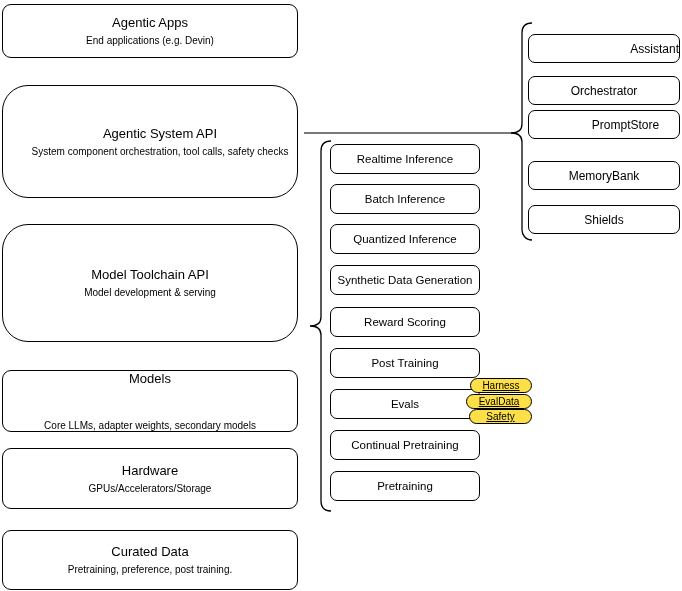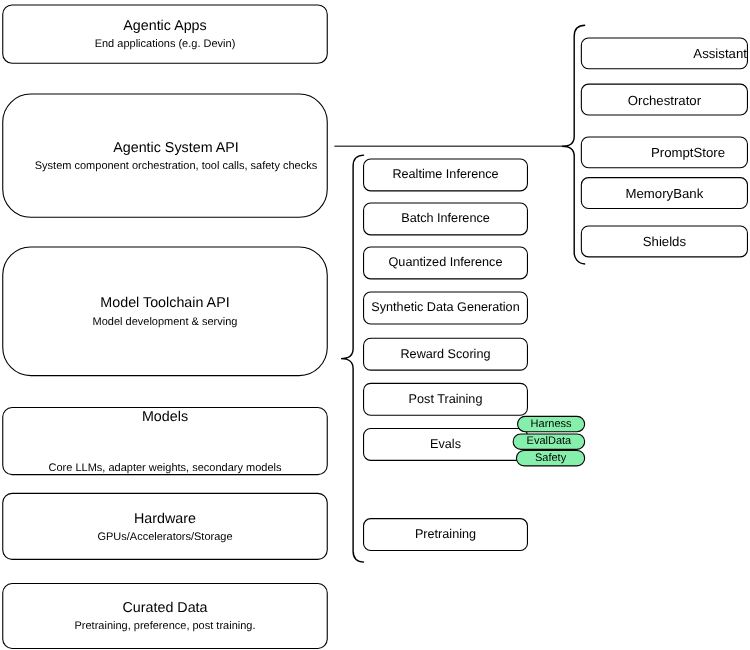--- a/index.html
+++ b/index.html
@@ -39,30 +39,31 @@
     border-radius: 7px;
     font-size: 11.5px;
   }
   .rbox {
     left: 528px; width: 152px; height: 29px;
     border-radius: 7px;
     font-size: 12px;
   }
   .pill {
     position: absolute;
-    background: #86efac;
+    background: #fde047;
     border: 1.3px solid #000000;
     border-radius: 8px;
     box-sizing: border-box;
     height: 15px;
     display: flex;
     align-items: center;
     justify-content: center;
     font-size: 10px;
     z-index: 2;
+    text-decoration: underline;
   }
 </style>
 </head>
 <body>
 
 <div class="canvas">
 
   <svg class="svg-layer" width="682" height="591" viewBox="0 0 682 591">
     <path d="M304,133 L515,133" stroke="#4d4d4d" stroke-width="1.4" fill="none"></path>
     <path d="M331,141 C324,141 321,144 321,151 L321,317 C321,322 319,326 310,326 C319,326 321,330 321,335 L321,501 C321,508 324,511 331,511" stroke="#000000" stroke-width="1.3" fill="none"></path>
@@ -108,41 +109,44 @@
   </div>
   <div class="box mbox" style="top:307px;">
     <span>Reward Scoring</span>
   </div>
   <div class="box mbox" style="top:348px;">
     <span>Post Training</span>
   </div>
   <div class="box mbox" style="top:389px;">
     <span>Evals</span>
   </div>
+  <div class="box mbox" style="top:430px;">
+    <span>Continual Pretraining</span>
+  </div>
   <div class="box mbox" style="top:471px;">
     <span>Pretraining</span>
   </div>
 
   <div class="pill" style="left:470px;top:378px;width:62px;">
     <span>Harness</span>
   </div>
   <div class="pill" style="left:466px;top:394px;width:66px;">
     <span>EvalData</span>
   </div>
   <div class="pill" style="left:469px;top:409px;width:63px;">
     <span>Safety</span>
   </div>
 
   <div class="box rbox" style="top:34px;align-items:flex-end;">
     <span>Assistant</span>
   </div>
   <div class="box rbox" style="top:76px;">
     <span>Orchestrator</span>
   </div>
-  <div class="box rbox" style="top:124px;padding-left:43px;">
+  <div class="box rbox" style="top:110px;padding-left:43px;">
     <span>PromptStore</span>
   </div>
   <div class="box rbox" style="top:161px;">
     <span>MemoryBank</span>
   </div>
   <div class="box rbox" style="top:205px;">
     <span>Shields</span>
   </div>
 
 </div>

